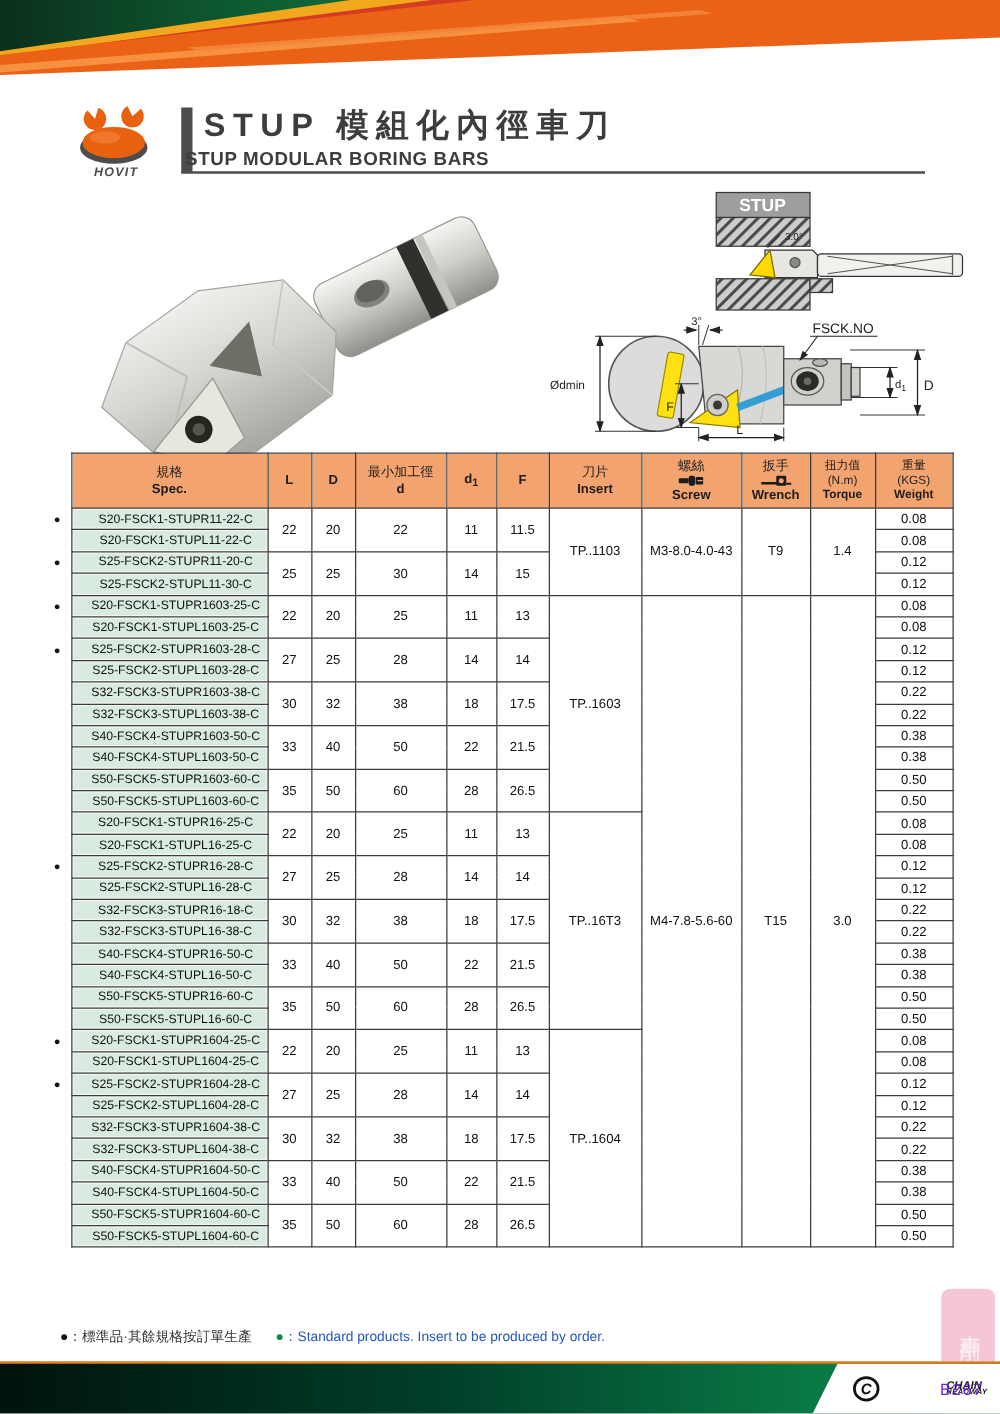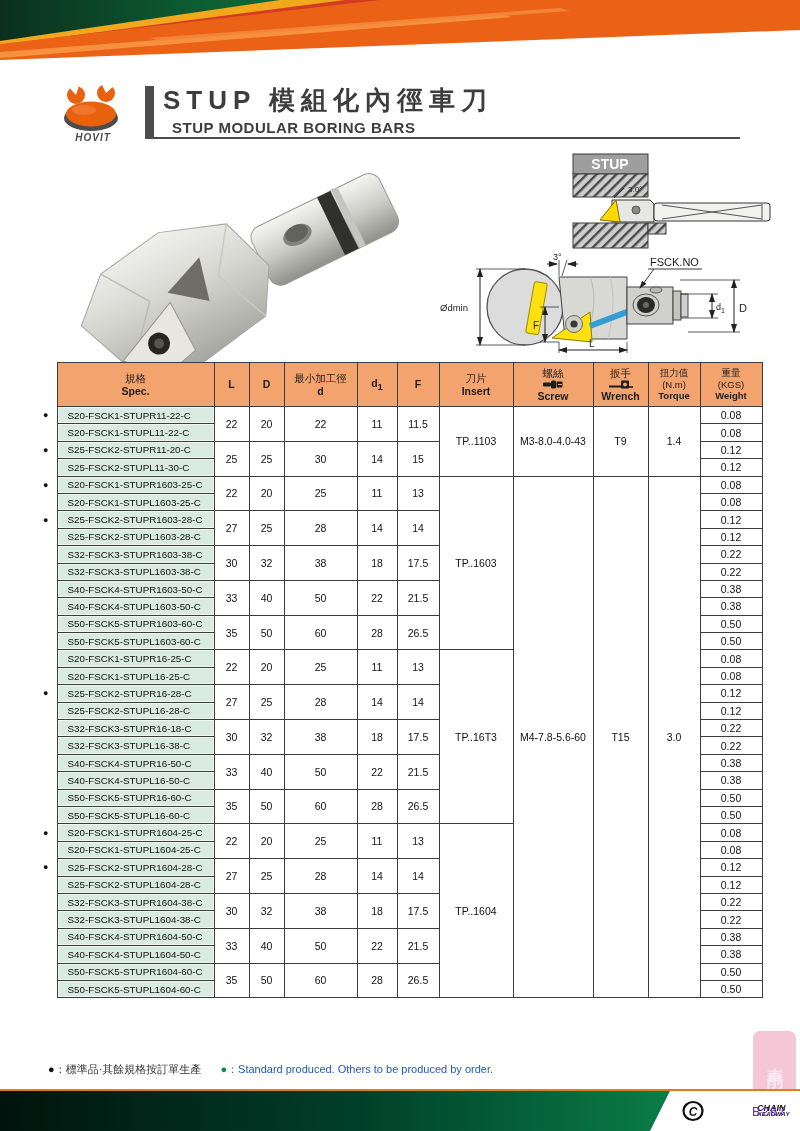--- a/index.html
+++ b/index.html
@@ -15,21 +15,21 @@
   .title-rule { height:2px; background:#4c4c4c; }
 
   
   table.grid { border-collapse:collapse; table-layout:fixed; }
   .grid th, .grid td { border:1px solid #3c3c3c; text-align:center; vertical-align:middle; overflow:hidden; padding:0; }
   .grid thead th { background:#f2a36e; height:44px; font-weight:normal; color:#1d1d1d; font-size:10.5px; line-height:1.2; }
   .grid thead th .en { font-weight:bold; font-size:10.5px; }
   .grid thead th .sm { font-size:9.5px; }
   .grid td { height:17.4px; font-size:10.5px; color:#111; background:#fff; }
   .grid td.marker, .grid th.marker { border:none; background:#fff; font-size:9px; color:#111; text-align:left; padding-left:1px; }
-  .grid td.spec { background:#d9eae0; text-align:left; padding-left:10px; font-size:9.8px; box-shadow: inset 0 0 0 1px rgba(255,255,255,0.6); }
+  .grid td.spec { background:#d9eae0; text-align:center; padding-left:10px; font-size:9.8px; box-shadow: inset 0 0 0 1px rgba(255,255,255,0.6); }
   .icon-cell { height:10px; display:flex; justify-content:center; align-items:center; }
 
   
   .notes { font-size:11px; color:#333; }
   .notes .nb-zh { color:#111; }
   .notes .nt-zh { color:#333;text-align:center; }
   .notes .nb-en { color:#0a8a4a; }
   .notes .nt-en { color:#2456c0; }
   .notes > span + span { margin-left:16px; }
 
@@ -76,21 +76,21 @@
       <polygon points="56,13 50,1 66,4" fill="#fff"></polygon>
       <ellipse cx="41" cy="38" rx="27" ry="13" fill="#4c4c4c"></ellipse>
       <ellipse cx="41" cy="34" rx="25" ry="12.5" fill="#e8610f"></ellipse>
       <ellipse cx="34" cy="30" rx="12" ry="5" fill="#f07c33" opacity="0.8"></ellipse>
     </g>
     <text x="43" y="61" text-anchor="middle" class="hovit-txt" font-size="11" font-style="italic" font-weight="bold" fill="#4c4c4c">HOVIT</text>
   </svg>
 
   <div class="abs title-bar" style="left:145px;top:86px"></div>
   <div class="abs title-zh" style="left:163px;top:86px">STUP 模組化內徑車刀</div>
-  <div class="abs title-en" style="left:172px;top:119px">STUP MODULAR BORING BARS</div>
+  <div class="abs title-en" style="left:148px;top:119px">STUP MODULAR BORING BARS</div>
   <div class="abs title-rule" style="left:145px;top:137px;width:595px"></div>
 
   <svg class="abs" style="left:60px;top:160px" width="340" height="215" viewBox="0 0 340 215">
     <defs>
       <linearGradient id="metA" x1="0" y1="0" x2="0" y2="1">
         <stop offset="0" stop-color="#f0f0ed"></stop>
           <stop offset="0.45" stop-color="#d6d6d1"></stop>
           <stop offset="1" stop-color="#a6a6a0"></stop>
       </linearGradient>
       <linearGradient id="metB" x1="0" y1="0" x2="0" y2="1">
@@ -540,21 +540,21 @@
         <tr>
           <td class="marker"></td>
           <td class="spec">S50-FSCK5-STUPL1604-60-C</td>
           <td class="num weight">0.50</td>
         </tr>
       </tbody>
   </table>
 
   <div class="abs notes" style="left:48px;top:1062px;width:680px">
     <span><span class="nb-zh">●</span><span class="nt-zh">：標準品·其餘規格按訂單生產</span></span>
-    <span><span class="nb-en">●</span><span class="nt-en">：Standard produced. Others to be produced by order.</span></span>
+    <span><span class="nb-en">●</span><span class="nt-en">：Standard products. Insert to be produced by order.</span></span>
   </div>
 
   <div class="abs side-tab" style="left:753px;top:1031px">
     <span>車削</span>
   </div>
 
   <div class="abs orange-rule" style="left:0;top:1089px;width:800px"></div>
   <div class="abs footer-bar" style="left:0;top:1091px;width:800px"></div>
   <div class="abs footer-notch" style="left:640px;top:1091px;width:160px;height:40px"></div>
   <div class="abs" style="left:682px;top:1100px;display:flex;align-items:center;gap:5px">

